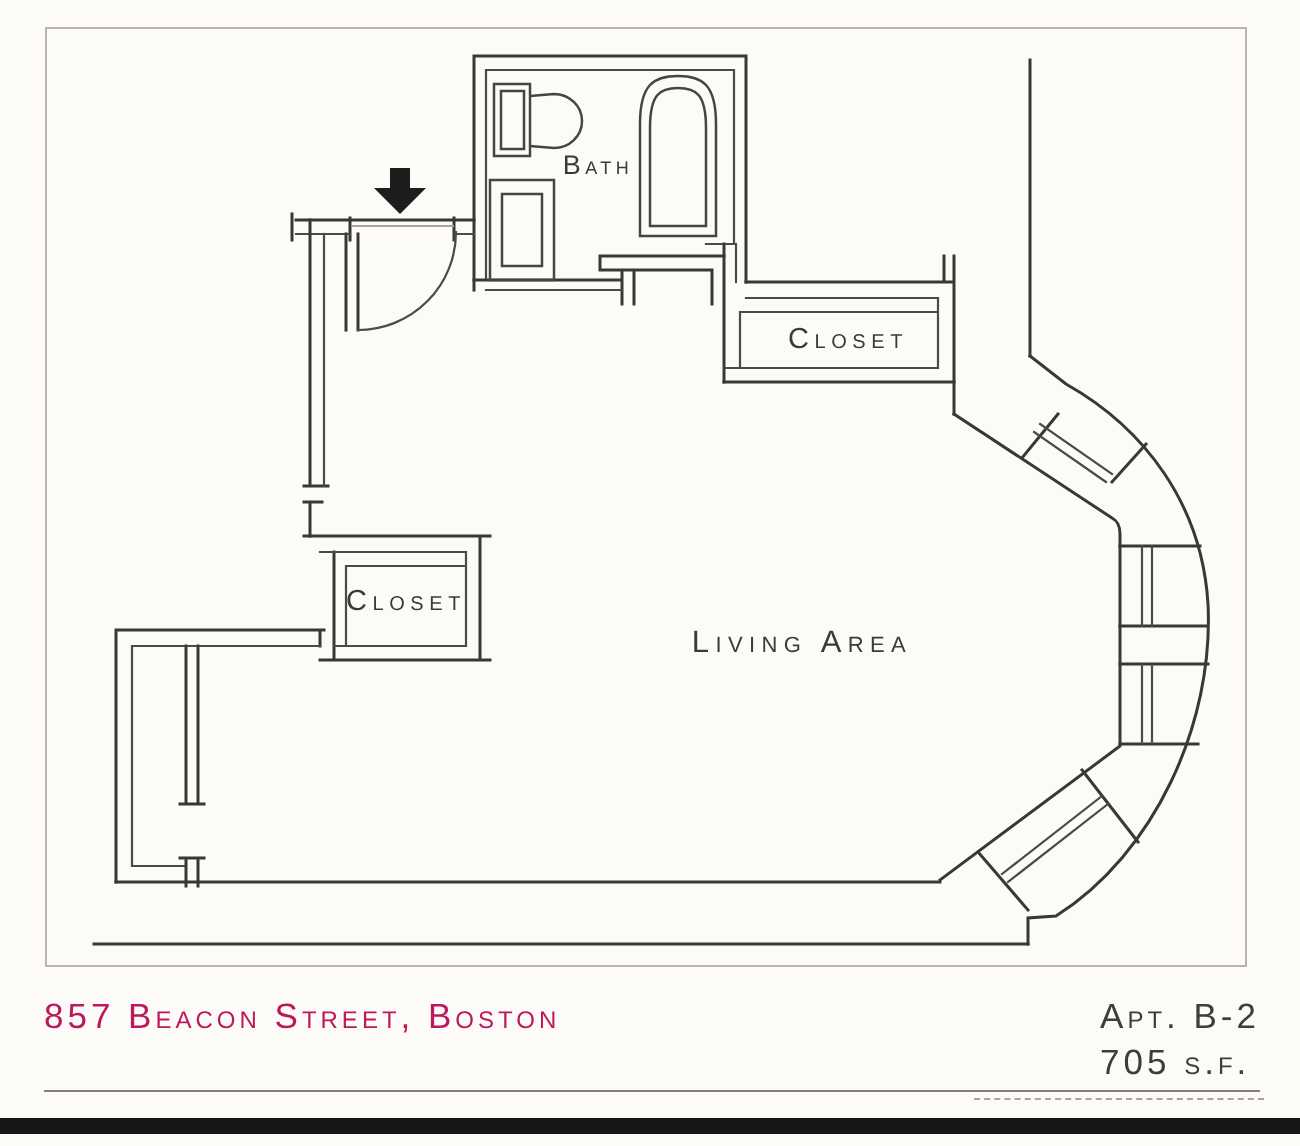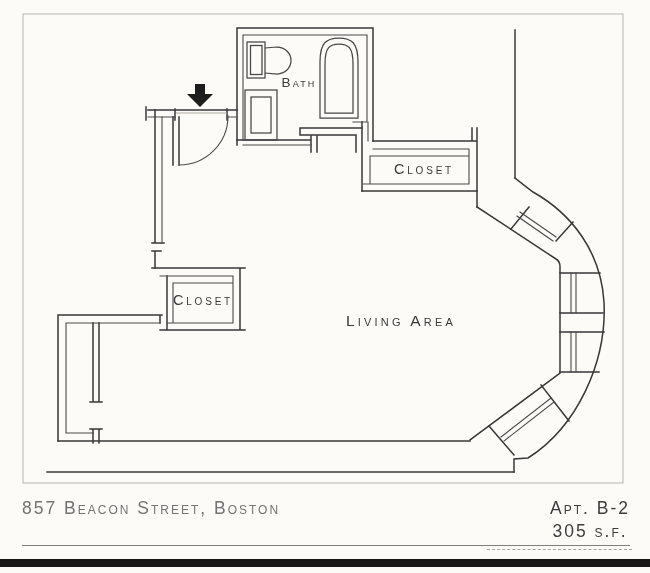--- a/index.html
+++ b/index.html
@@ -20,22 +20,22 @@
   .frame{stroke:var(--frame);stroke-width:1;fill:none;}
   .arrow{fill:#1d1d1d;stroke:none;}
   
   .lbl{font-family:"Liberation Sans",sans-serif;font-variant:small-caps;
        fill:#3a3a3a;text-anchor:middle;}
   .lbl-bath{font-size:13.5px;letter-spacing:2.2px;}
   .lbl-closet{font-size:14.5px;letter-spacing:2.8px;}
   .lbl-living{font-size:15.5px;letter-spacing:3.2px;}
   
   .f-left{position:absolute;left:22px;top:497px;line-height:22.5px;
-          font-variant:small-caps;font-size:17.5px;letter-spacing:2px;color:#737373;}
-  .f-right{position:absolute;right:20px;top:497px;line-height:22.5px;text-align:center;
+          font-variant:small-caps;font-size:17.5px;letter-spacing:2px;color:#be185d;}
+  .f-right{position:absolute;right:20px;top:497px;line-height:22.5px;text-align:left;
           font-variant:small-caps;font-size:17.5px;letter-spacing:2px;color:#3d3d3d;}
   .rule{position:absolute;left:22px;right:20px;top:545px;border-top:1.2px solid #827f7a;}
   .rule-dashed{position:absolute;left:487px;right:18px;top:549px;border-top:1.5px dashed #aaa49c;}
   .bar{position:absolute;left:0;right:0;top:559px;height:8px;background:var(--bar);}
 </style>
 </head>
 <body>
 
 <div class="page">
 
@@ -122,18 +122,18 @@
     <text class="lbl lbl-closet" x="424" y="174">Closet</text>
     <text class="lbl lbl-closet" x="203" y="305">Closet</text>
     <text class="lbl lbl-living" x="401" y="326">Living Area</text>
   </svg>
 
   <div class="f-left">
     <div>857 Beacon Street, Boston</div>
   </div>
   <div class="f-right">
     <div>Apt. B-2</div>
-    <div>305 s.f.</div>
+    <div>705 s.f.</div>
   </div>
   <div class="rule"></div>
   <div class="rule-dashed"></div>
   <div class="bar"></div>
 </div>
 
 </body></html>

